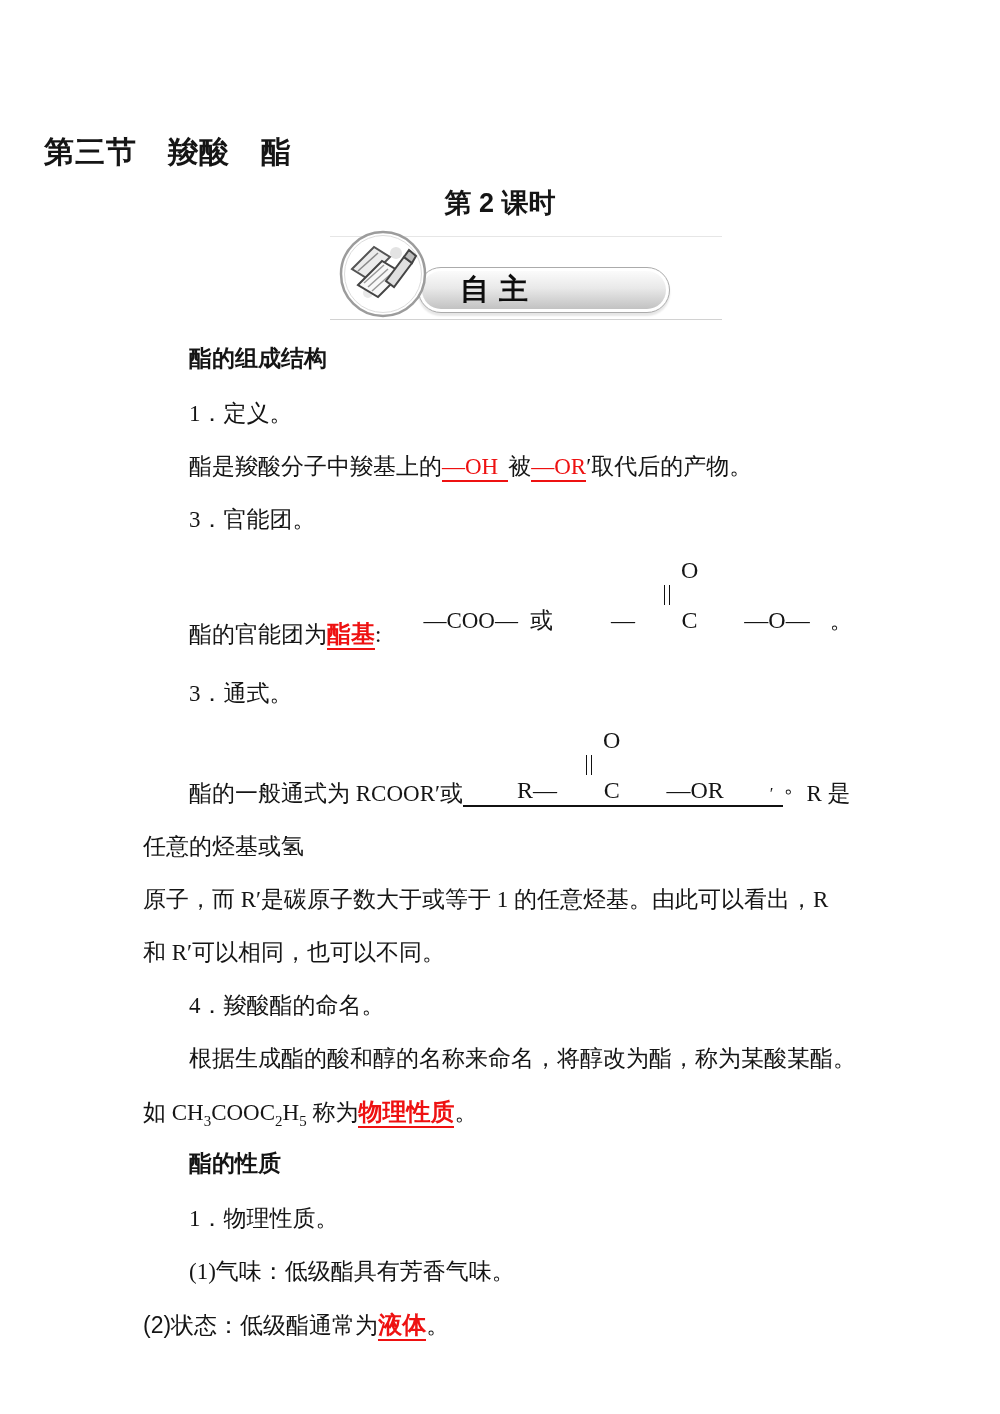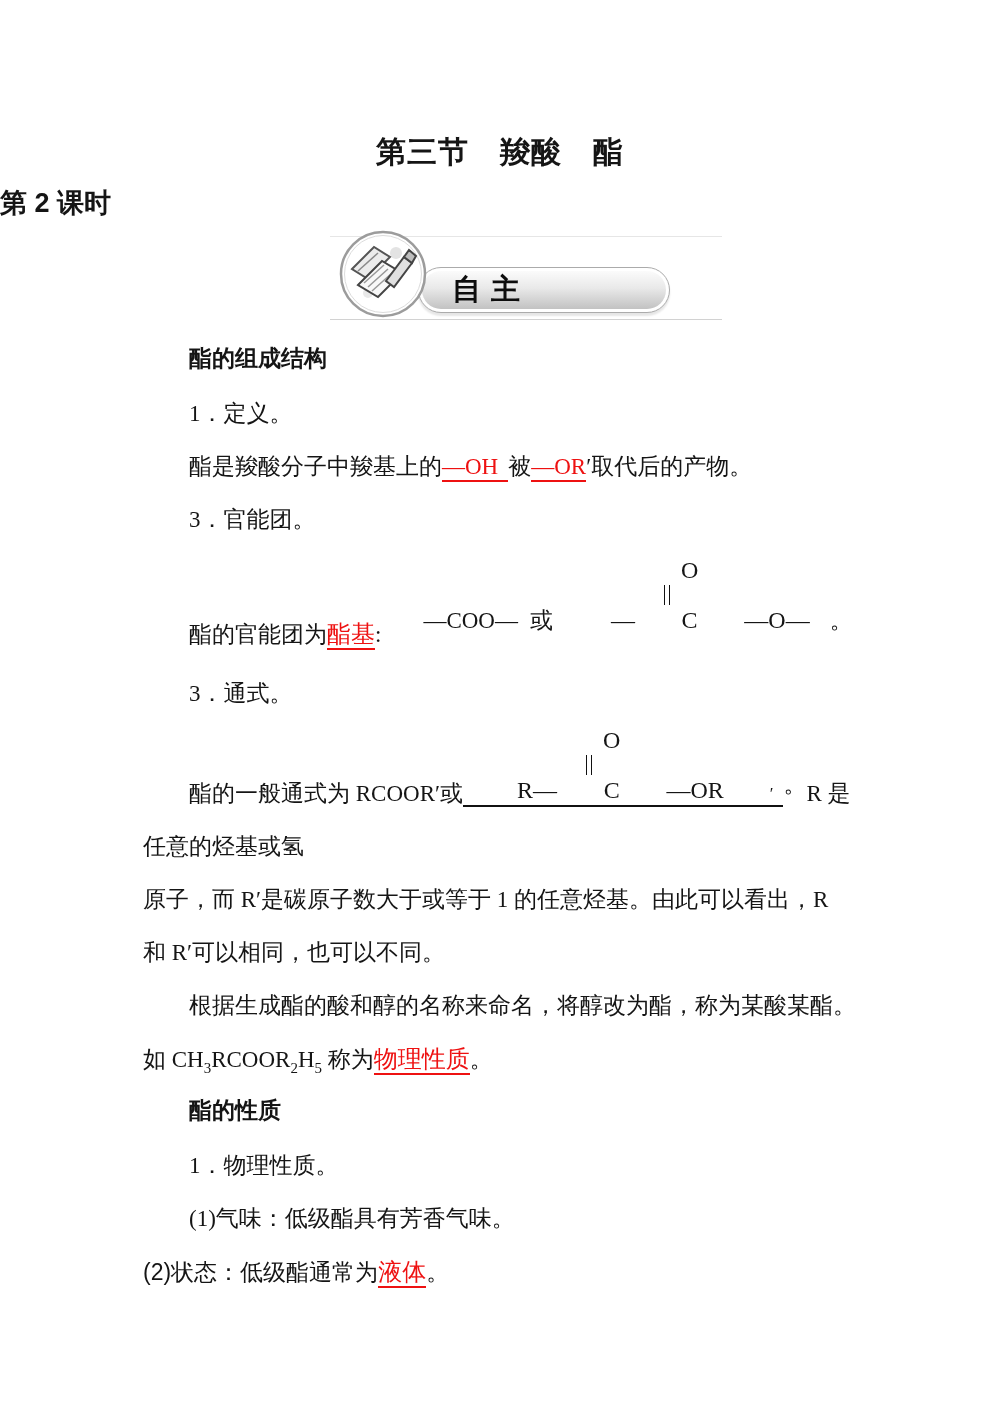--- a/index.html
+++ b/index.html
@@ -4,45 +4,45 @@
 <style>
   html,body { margin:0; padding:0; background:#888; }
   .page {
     width:1000px; height:1414px; margin:0 auto; background:#ffffff;
     position:relative; overflow:hidden;
     font-family:"Liberation Serif","DejaVu Serif",serif;
     color:#151515;
   }
   
   .title {
-    margin:0; padding-top:134px; text-align:center;
+    margin:0; padding-top:134px; 
     font-family:"Liberation Sans","DejaVu Sans",sans-serif;
-    font-size:30px; font-weight:700; letter-spacing:1px; line-height:36px;
+    font-size:30px; font-weight:700; letter-spacing:1px; line-height:36px;padding-left:44px;
   }
   .subtitle {
-    margin-top:16px; text-align:left;
+    margin-top:16px; text-align:center;
     font-family:"Liberation Sans","DejaVu Sans",sans-serif;
     font-size:27px; font-weight:700; line-height:34px;
   }
   
   .banner {
     position:relative; margin:16px 0 0 330px; width:392px; height:84px;
     border-top:1px solid #e6e6e6; border-bottom:1px solid #d2d2d2;
     box-sizing:border-box;
   }
   .banner-pill {
     position:absolute; left:88px; right:52px; top:30px; height:46px;
     box-sizing:border-box; border:1px solid #ababab; border-radius:26px;
     background:#ffffff; padding:3px;
     box-shadow:0 3px 2px rgba(0,0,0,0.10);
   }
   .banner-pill-inner {
     height:100%; box-sizing:border-box; border-radius:22px;
     background:linear-gradient(180deg,#fbfbfb 0%,#e9e9e9 45%,#c2c2c2 100%);
-    display:flex; align-items:center; padding-left:30px;justify-content:space-between;
+    display:flex; align-items:center; padding-left:38px;justify-content:space-between;
   }
   .banner-regular {
     font-family:"Liberation Sans","DejaVu Sans",sans-serif;
     font-size:29px; font-weight:700; letter-spacing:10px; color:#0d0d0d;
     white-space:nowrap;
   }
   .banner-script {
     font-family:"Liberation Serif","DejaVu Serif",serif;
     font-style:italic; font-weight:700; font-size:46px; color:#0d0d0d;
     letter-spacing:16px; white-space:nowrap;
@@ -60,21 +60,21 @@
     font-size:24px; font-weight:600; text-indent:2em;
   }
   .alt-font { font-family:"Liberation Sans","DejaVu Sans",sans-serif; font-size:24px; }
   
   .blank {
     color:#ee1111; border-bottom:2px solid #ee1111; padding-bottom:1px;
     text-decoration:none;
   }
   .blank-cn {
     font-family:"Liberation Sans","DejaVu Sans",sans-serif;
-    font-weight:400; font-size:24px;
+    font-weight:700; font-size:24px;
   }
   .pad-r { padding-right:10px; }
   
   .chem {
     display:inline-flex; align-items:flex-end;
     font-family:"Liberation Serif","DejaVu Serif",serif;
     font-size:24px; line-height:1; vertical-align:0;
   }
   .chem-stack { display:inline-flex; flex-direction:column; align-items:center; line-height:1; }
   .chem-stack .atom { line-height:1; }
@@ -148,24 +148,25 @@
               <span class="dbond"></span>
               <span class="atom">C</span>
             </span>
             <span>—OR</span>
             <span style="font-size:17px; vertical-align:8px;">′</span>
           </span></span><span class="p-raise">。</span><span>R 是任意的烃基或氢</span></p>
 
     <p class="noindent">原子，而 R′是碳原子数大于或等于 1 的任意烃基。由此可以看出，R</p>
     <p class="noindent">和 R′可以相同，也可以不同。</p>
 
+    <p class="indent">4．羧酸酯的命名。</p>
 
     <p class="indent">根据生成酯的酸和醇的名称来命名，将醇改为酯，称为某酸某酯。</p>
 
-    <p class="noindent"><span>如 CH</span><sub>3</sub><span>RCOOR</span><sub>2</sub><span>H</span><sub>5</sub><span> 称为</span><span class="blank blank-cn">物理性质</span><span>。</span></p>
+    <p class="noindent"><span>如 CH</span><sub>3</sub><span>COOC</span><sub>2</sub><span>H</span><sub>5</sub><span> 称为</span><span class="blank blank-cn">物理性质</span><span>。</span></p>
 
     <p class="heading">酯的性质</p>
 
     <p class="indent">1．物理性质。</p>
 
     <p class="indent">(1)气味：低级酯具有芳香气味。</p>
 
     <p class="noindent alt-font"><span>(2)状态：低级酯通常为</span><span class="blank blank-cn">液体</span><span>。</span></p>
 
   </div>

